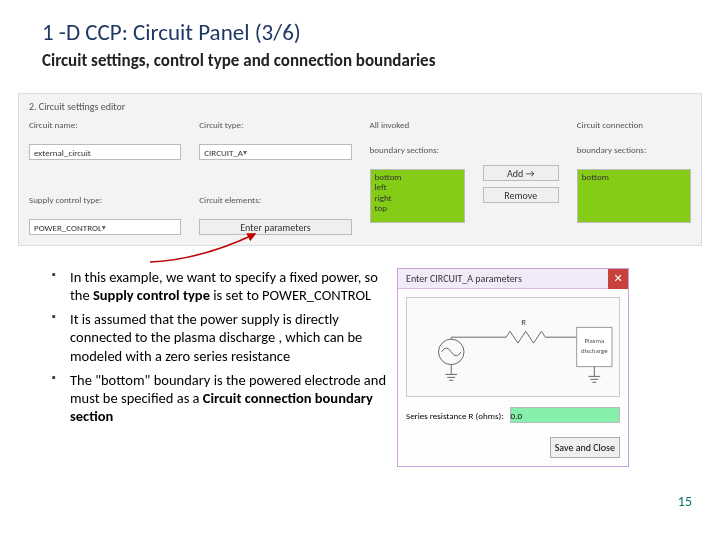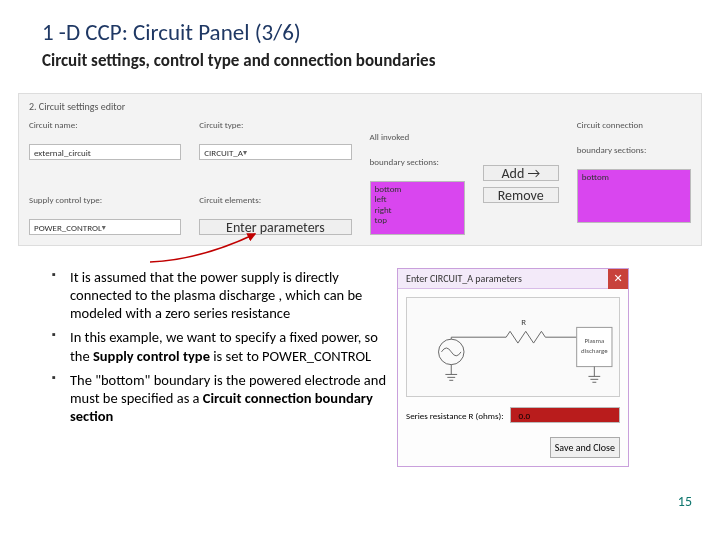--- a/index.html
+++ b/index.html
@@ -11,47 +11,47 @@
   .rule-left { position: absolute; left: 42px; right: 42px; top: 6px; height: 6px; background: #1f3864; }
   .brand { position: absolute; right: 60px; top: -4px; font-size: 14px; font-style: italic; font-weight: 700; color: #c00000; background: #fff; padding: 0 4px; }
   .rule-right { position: absolute; right: 42px; top: 6px; width: 14px; height: 6px; background: #1f3864; }
 
   .editor { margin: 14px 18px 0 18px; background: #f3f3f3; border: 1px solid #ddd; padding: 6px 10px 10px 10px; font-size: 10px; color: #333; }
   .editor-title { font-size: 10px; color: #555; margin-bottom: 6px; }
   .editor-row { display: flex; gap: 18px; }
   .editor-col { display: flex; flex-direction: column; gap: 14px; }
   .col1 { width: 160px; }
   .col2 { width: 160px; }
-  .col3 { width: 100px; justify-content: flex-end; }
+  .col3 { width: 100px; }
   .col4 { width: 80px; }
   .col5 { width: 120px; }
   .lbl { font-size: 9px; color: #555; }
   .txtbox { background: #fff; border: 1px solid #bbb; height: 16px; font-size: 9px; padding: 1px 4px; display: flex; align-items: center; }
   .dropdown { background: #fff; border: 1px solid #bbb; height: 16px; font-size: 9px; padding: 1px 4px; display: flex; align-items: center; justify-content: flex-start; }
   .dropdown .chev { font-size: 8px; color: #666; }
-  .btn-small { background: #efefef; border: 1px solid #bbb; height: 16px; font-size: 14px; display: flex; align-items: center; justify-content: center; cursor: pointer; }
-  .listbox { background: #d946ef; border: 1px solid #bbb; height: 54px; font-size: 9px; padding: 2px 4px; display: flex; flex-direction: column; }
+  .btn-small { background: #efefef; border: 1px solid #bbb; height: 16px; font-size: 10px; display: flex; align-items: center; justify-content: center; cursor: pointer; }
+  .listbox { background: #84cc16; border: 1px solid #bbb; height: 54px; font-size: 9px; padding: 2px 4px; display: flex; flex-direction: column; }
   .listbox span { line-height: 1.15; }
 
   .arrow-svg { position: absolute; left: 140px; top: 230px; width: 130px; height: 40px; pointer-events: none; }
 
   .body-row { display: flex; margin: 22px 32px 0 52px; gap: 10px; }
   .bullets { flex: 0 0 335px; font-size: 14.5px; line-height: 1.25; }
   .bullets li { list-style: none; position: relative; padding-left: 18px; margin-bottom: 6px; text-align: left;}
   .bullets li::before { content: "▪"; position: absolute; left: 0; top: 0; font-size: 11px; color: #333; }
 
   .dialog { flex: 0 0 232px; border: 1px solid #c9a0dc; background: #fdfdfd; font-size: 10px; }
   .dlg-title { display: flex; align-items: center; justify-content: space-between; background: #f3eaf9; border-bottom: 1px solid #d8bce8; padding: 3px 0 3px 8px; height: 20px; }
   .dlg-title-text { color: #333; font-size: 10px; }
   .dlg-close { width: 20px; height: 20px; background: #c8423b; color: #fff; display: flex; align-items: center; justify-content: center; font-size: 11px; cursor: pointer; }
   .dlg-body { padding: 8px; }
   .schematic { width: 214px; height: 100px; border: 1px solid #ccc; background: #fafafa; position: relative; }
   .schematic svg { width: 100%; height: 100%; }
   .param-row { display: flex; align-items: center; gap: 6px; margin-top: 10px; font-size: 9px; }
-  .param-row .inp { flex: 1; background: #b91c1c; border: 1px solid #bbb; height: 16px; padding: 1px 8px; display: flex; align-items: center; }
+  .param-row .inp { flex: 1; background: #86efac; border: 1px solid #bbb; height: 16px; padding: 1px 0; display: flex; align-items: center; }
   .dlg-foot { display: flex; justify-content: flex-end; padding: 6px 8px 8px 8px; }
   .save-btn { background: #f0f0f0; border: 1px solid #aaa; font-size: 10px; padding: 3px 4px; cursor: pointer; }
 
   .pagenum { position: absolute; right: 28px; bottom: 30px; font-size: 14px; font-weight: 400; color: #0f766e; }
 </style>
 </head>
 <body>
 
 <div class="slide">
   <div class="title">1 -D CCP: Circuit Panel (3/6)</div>
@@ -108,22 +108,22 @@
     <defs>
         <marker id="ah" markerWidth="6" markerHeight="6" refX="5" refY="3" orient="auto">
           <path d="M0,0 L6,3 L0,6 Z" fill="#c00000"></path>
         </marker>
       </defs>
     <path d="M10,32 Q60,30 115,4" stroke="#c00000" stroke-width="1.5" fill="none" marker-end="url(#ah)"></path>
   </svg>
 
   <div class="body-row">
     <ul class="bullets">
+      <li><span>In this example, we want to specify a fixed power, so the </span><b>Supply control type</b><span> is set to POWER_CONTROL</span></li>
       <li>It is assumed that the power supply is directly connected to the plasma discharge , which can be modeled with a zero series resistance</li>
-      <li><span>In this example, we want to specify a fixed power, so the </span><b>Supply control type</b><span> is set to POWER_CONTROL</span></li>
       <li><span>The "bottom" boundary is the powered electrode and must be specified as a </span><b>Circuit connection boundary section</b></li>
     </ul>
 
     <div class="dialog">
       <div class="dlg-title">
         <span class="dlg-title-text">Enter CIRCUIT_A parameters</span>
         <span class="dlg-close">✕</span>
       </div>
       <div class="dlg-body">
         <div class="schematic">

